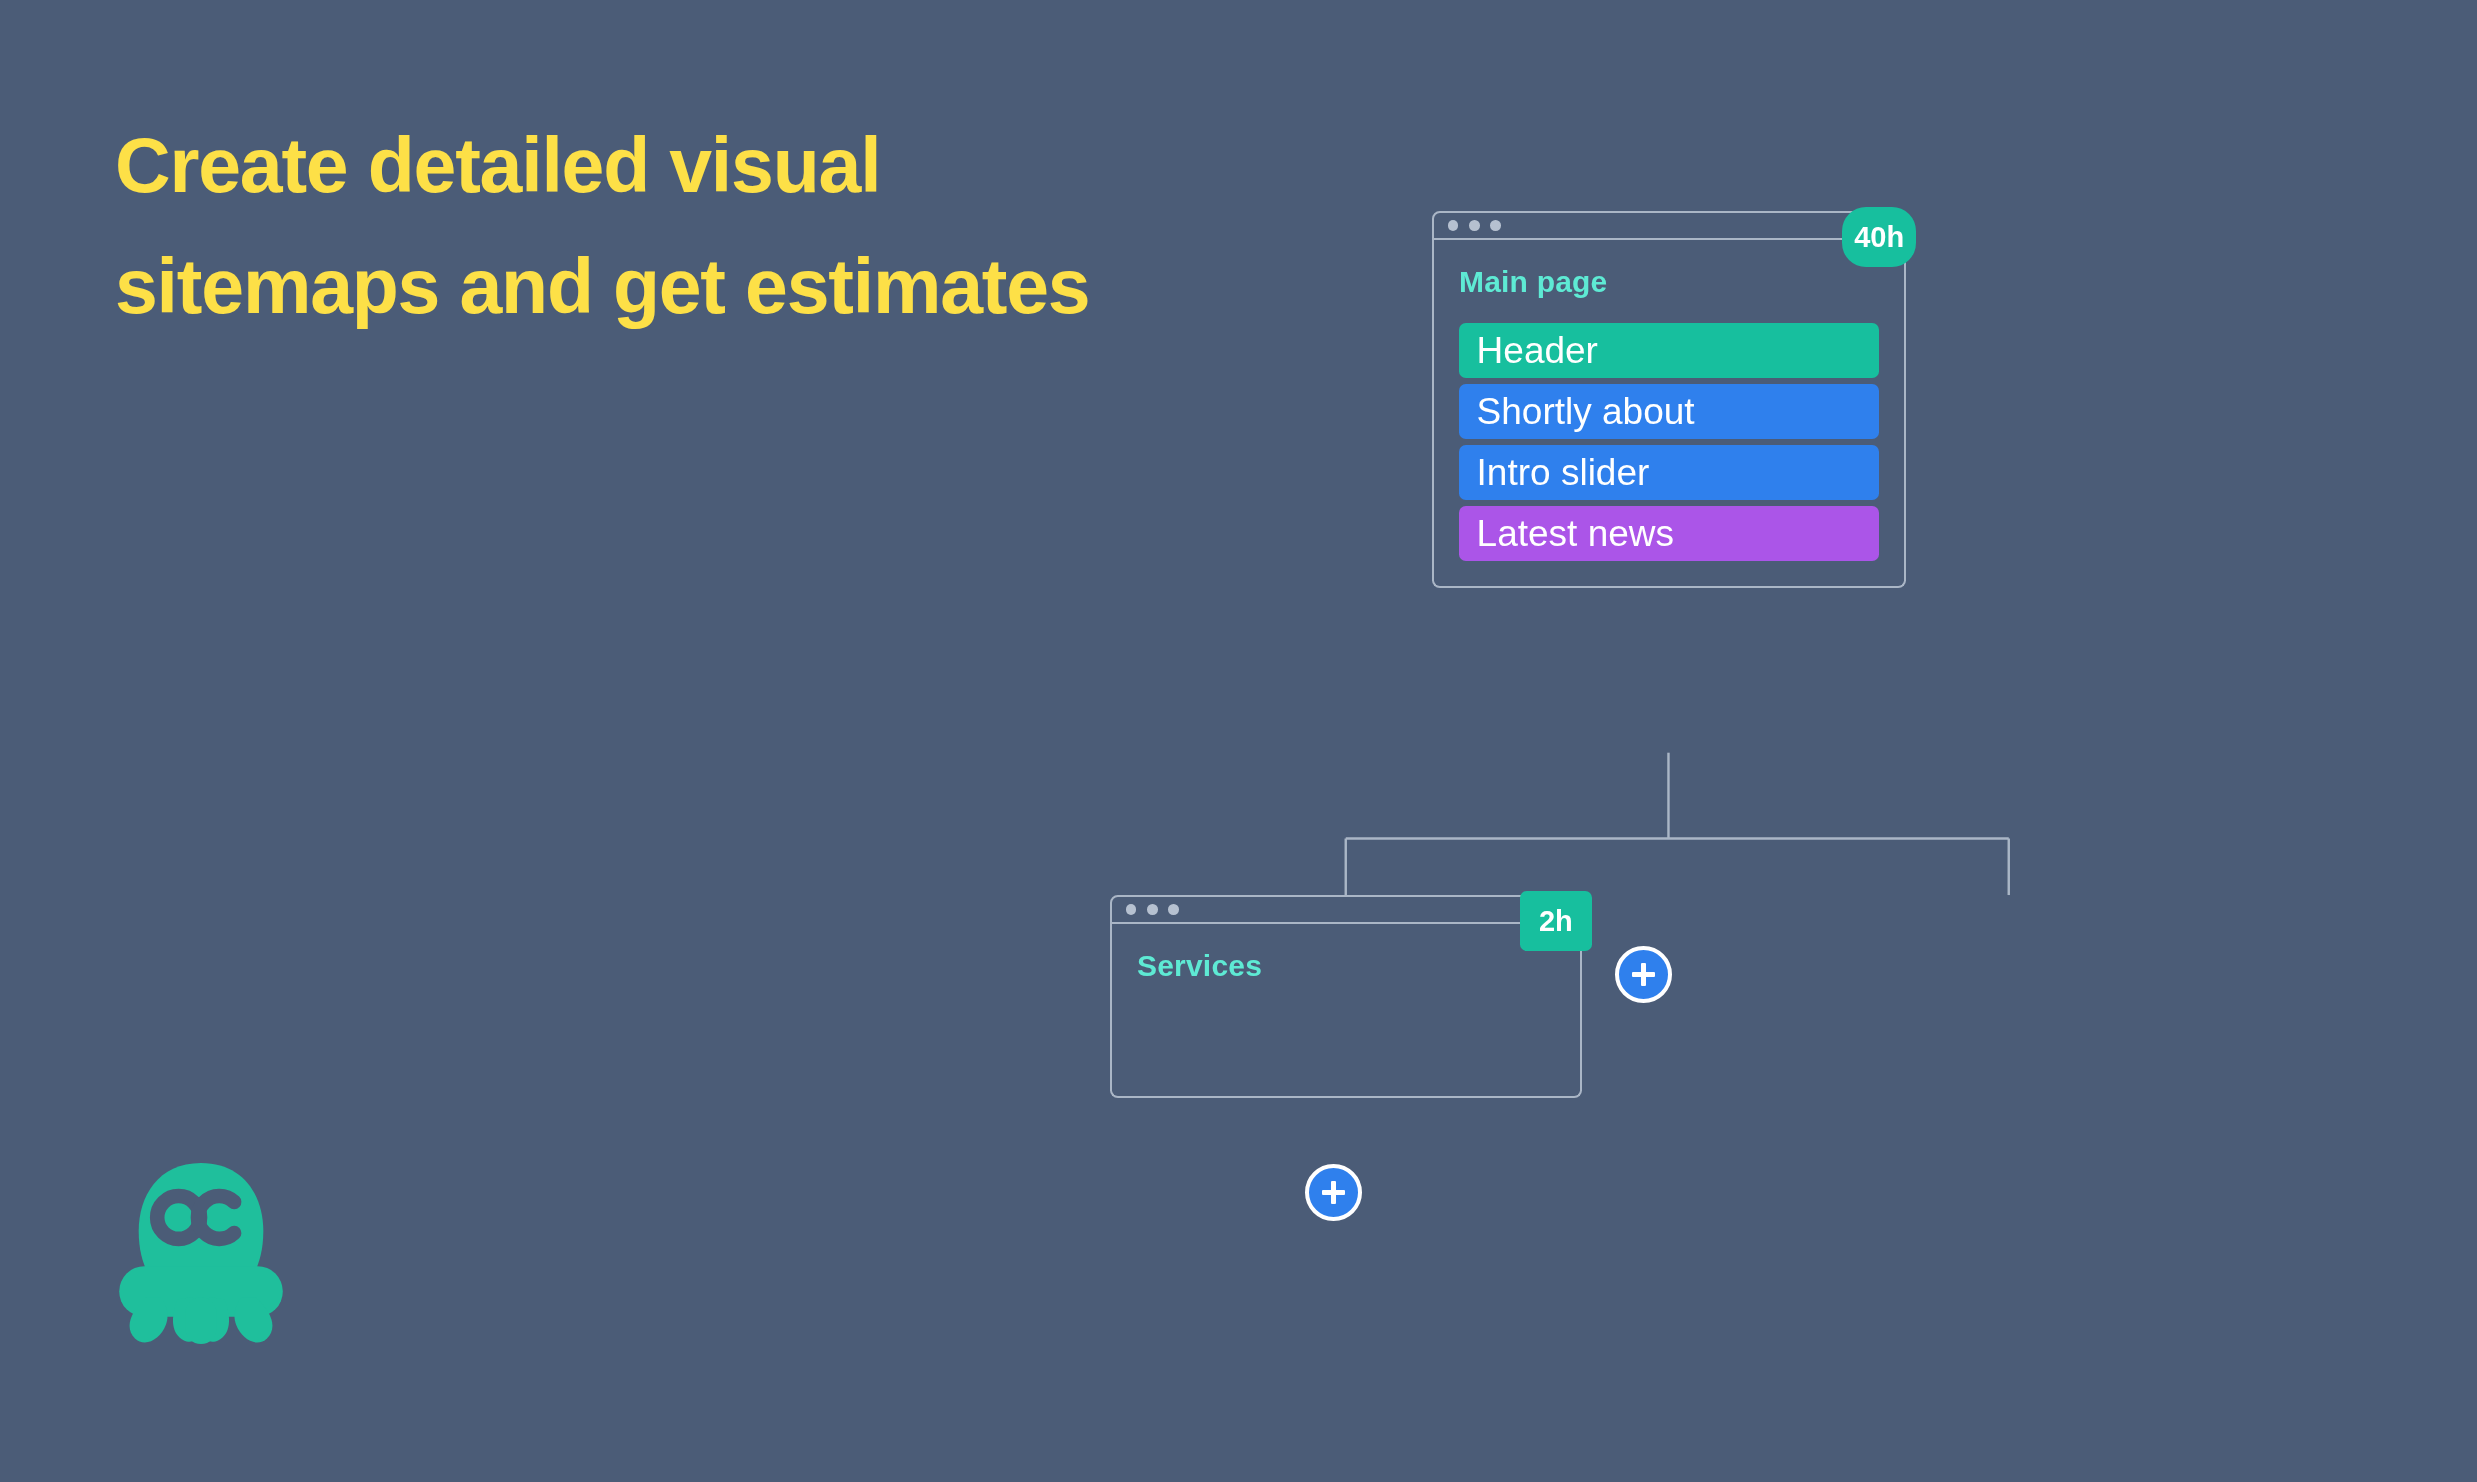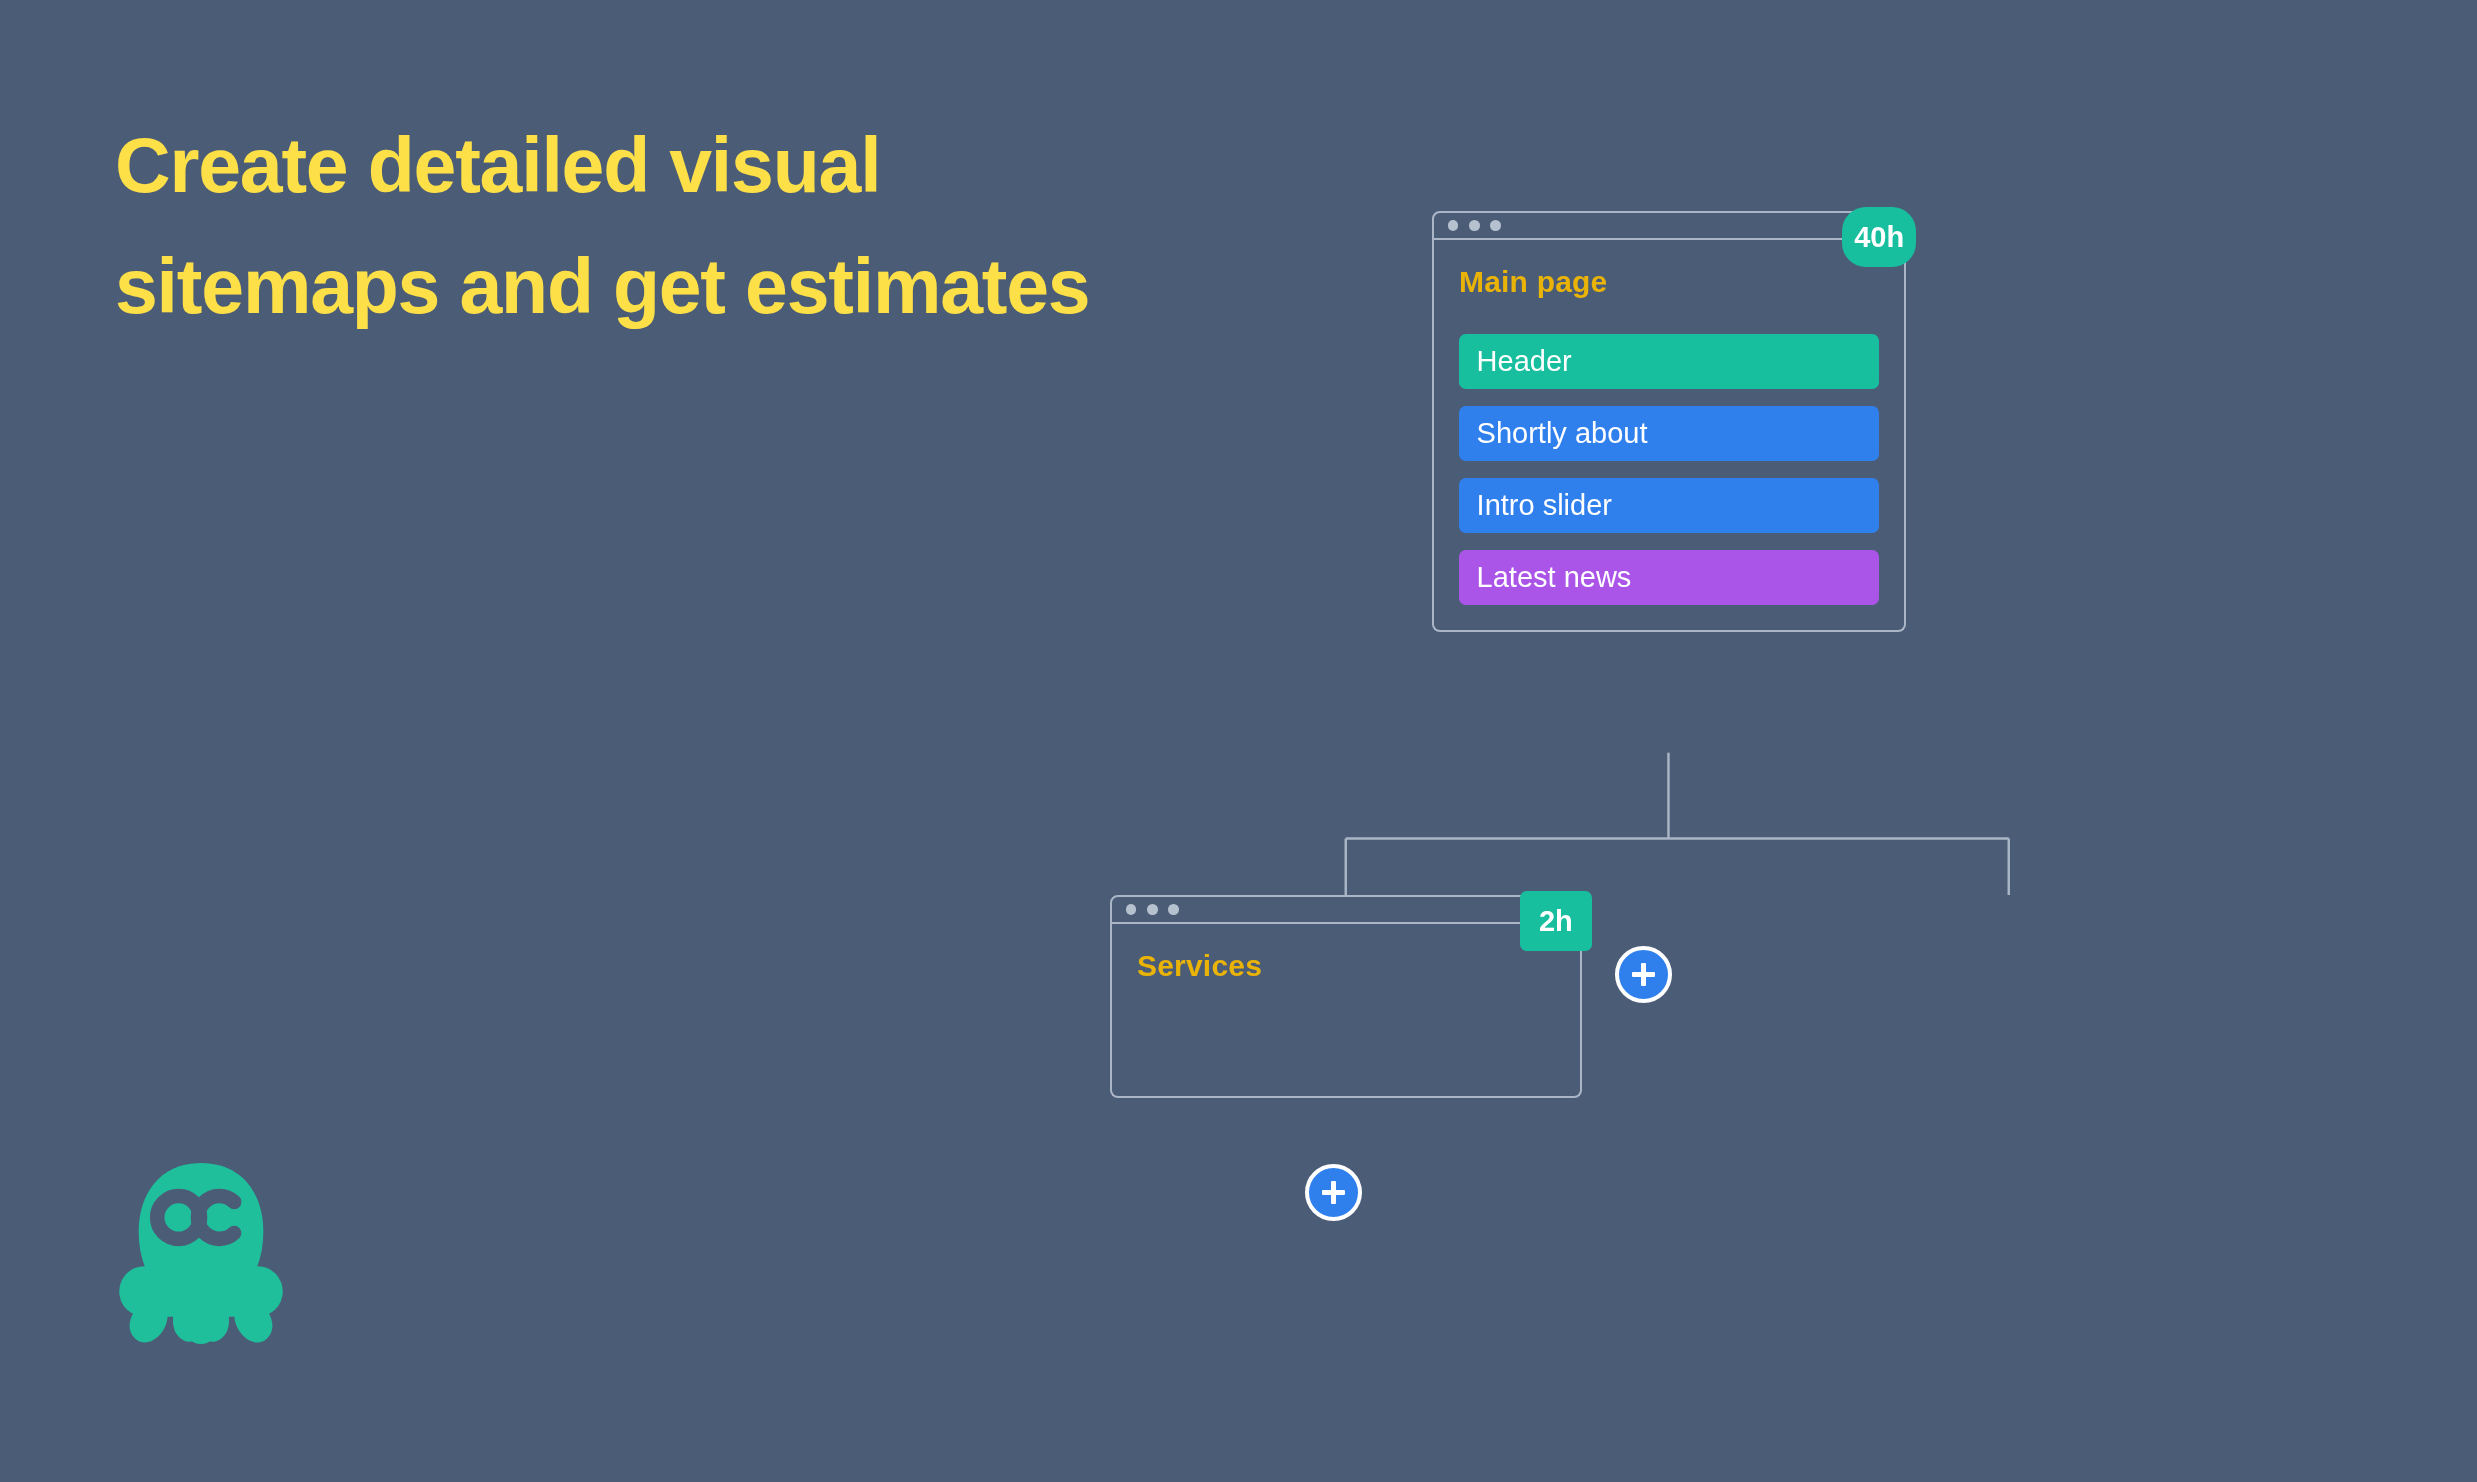--- a/index.html
+++ b/index.html
@@ -78,40 +78,39 @@
 
   .card-body {
     border: 2px solid #aab6c6;
     border-top: none;
     border-radius: 0 0 7.8px 7.8px;
     padding: 25px 25px 25px 25px;
     min-height: 59px;
   }
 
   .card-title {
-    color: #eab308;
+    color: #5eead4;
     font-size: 30px;
     font-weight: 700;
     line-height: 1.1;
     letter-spacing: 0.2px;
     margin-bottom: 25px;
   }
 
   .blocks { display: flex; flex-direction: column; gap: 5.9px; }
 
   .block {
     border-radius: 6.8px;
     color: #ffffff;
-    font-size: 29px;
+    font-size: 37px;
     line-height: 1;
     padding: 14.6px 17.6px 14.6px 17.6px;
     height: 55px;
     display: flex;
     align-items: center;
-    margin-top: 11px;
   }
 
   .block.tall { height: 121px; align-items: flex-start; }
 
   .badge {
     position: absolute;
     top: -3.9px;
     right: -9.8px;
     min-width: 72px;
     height: 60px;

